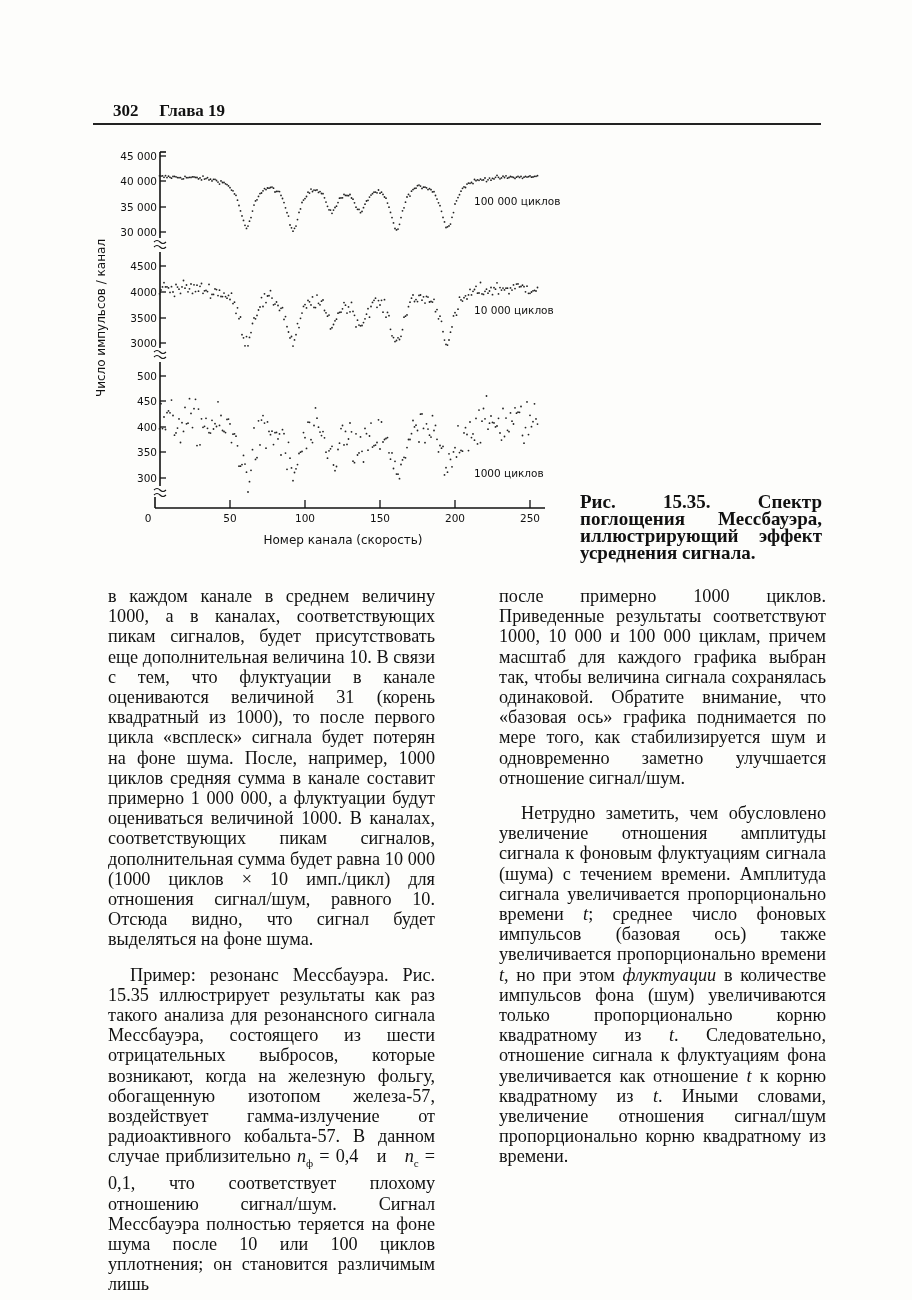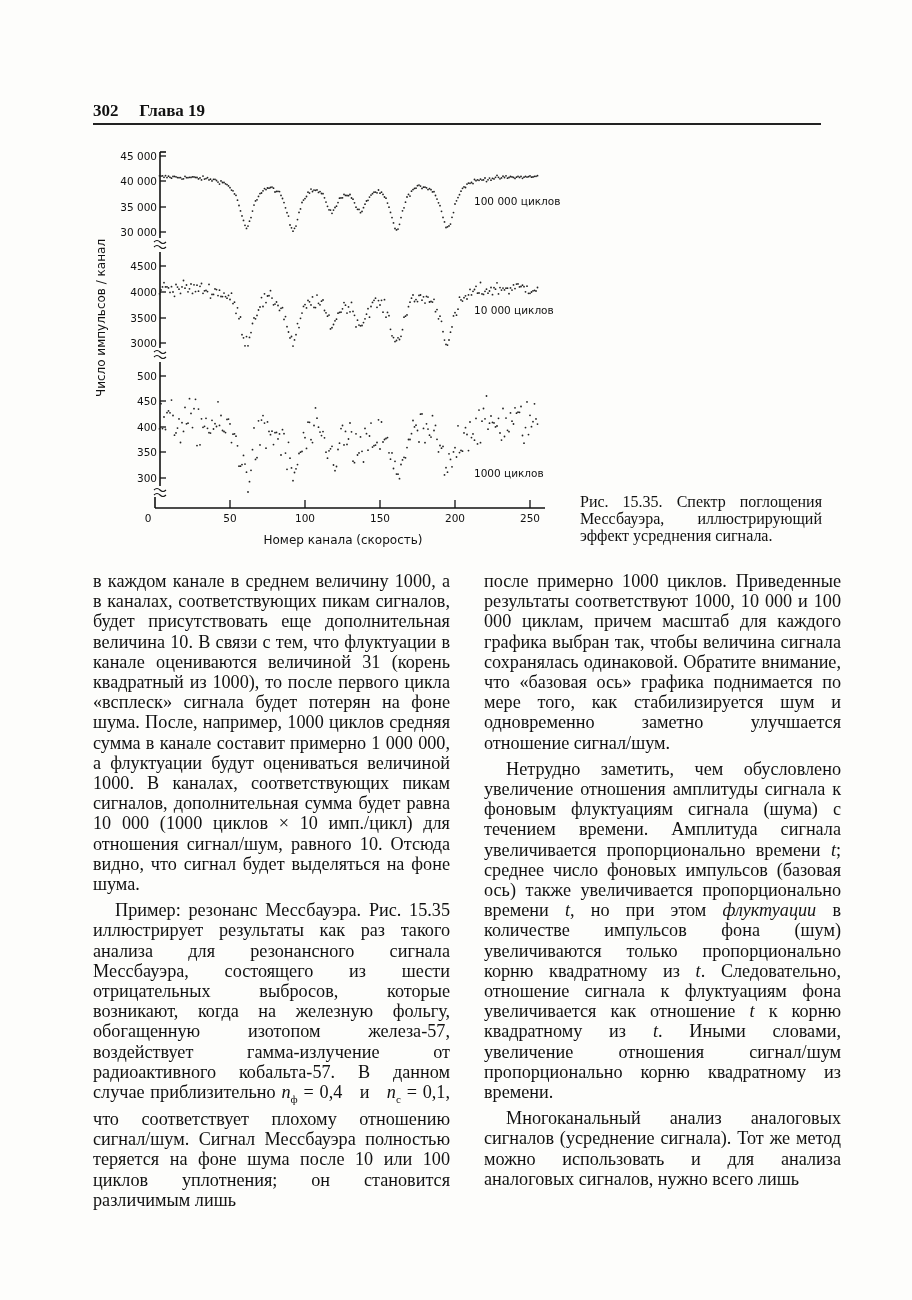--- a/index.html
+++ b/index.html
@@ -4,30 +4,30 @@
 <style>
   html, body { margin:0; padding:0; }
   body {
     width:912px; height:1300px; background:#fdfdfb; position:relative; overflow:hidden;
     font-family:"Liberation Serif", "DejaVu Serif", serif; color:#111;
   }
   .running-head {
     position:absolute; left:93px; top:101px; width:728px; height:22px;
     font-weight:bold; font-size:17px; border-bottom:2px solid #222;
   }
-  .running-head .pg { display:inline-block; width:42px; }
+  .running-head .pg { display:inline-block; width:42px;margin-left:20px; }
   #figure { position:absolute; left:0; top:0; }
   .caption {
     position:absolute; left:580px; top:493px; width:242px;
-    font-size:16px; line-height:17px; text-align:justify;
+    font-size:19px; line-height:17px; text-align:justify;font-weight:bold;
   }
   .col { position:absolute; top:571px; width:357px; font-size:18.2px; line-height:20.2px; text-align:justify; }
   .col-left { left:93px; }
   .col-right { left:484px; }
-  .col p { margin:0; }
+  .col p { margin:15px; }
   .col p.indent { text-indent:22px; }
   .col p + p { margin-top:6px; }
   .col b { font-weight:normal; }
   .col i { font-style:italic; }
   .chart-text { font-family:"DejaVu Sans", sans-serif; font-size:10.5px; fill:#111; }
   .chart-label { font-family:"DejaVu Sans", sans-serif; font-size:12px; fill:#111; }
 </style>
 </head>
 <body>
 
@@ -858,14 +858,13 @@
 <div class="caption">Рис. 15.35. Спектр поглощения Мессбауэра, иллюстрирующий эффект усреднения сигнала.</div>
 
 <div class="col col-left">
   <p>в каждом канале в среднем величину 1000, а в каналах, соответствующих пикам сигналов, будет присутствовать еще дополнительная величина 10. В связи с тем, что флуктуации в канале оцениваются величиной 31 (корень квадратный из 1000), то после первого цикла «всплеск» сигнала будет потерян на фоне шума. После, например, 1000 циклов средняя сумма в канале составит примерно 1 000 000, а флуктуации будут оцениваться величиной 1000. В каналах, соответствующих пикам сигналов, дополнительная сумма будет равна 10 000 (1000 циклов × 10 имп./цикл) для отношения сигнал/шум, равного 10. Отсюда видно, что сигнал будет выделяться на фоне шума.</p>
   <p class="indent"><b>Пример: резонанс Мессбауэра</b><span>. Рис. 15.35 иллюстрирует результаты как раз такого анализа для резонансного сигнала Мессбауэра, состоящего из шести отрицательных выбросов, которые возникают, когда на железную фольгу, обогащенную изотопом железа-57, воздействует гамма-излучение от радиоактивного кобальта-57. В данном случае приблизительно </span><i>n</i><sub style="font-size:11px">ф</sub><span style="white-space:pre"> = 0,4   и   </span><i>n</i><sub style="font-size:11px">c</sub><span> = 0,1, что соответствует плохому отношению сигнал/шум. Сигнал Мессбауэра полностью теряется на фоне шума после 10 или 100 циклов уплотнения; он становится различимым лишь</span></p>
 </div>
 
 <div class="col col-right">
   <p>после примерно 1000 циклов. Приведенные результаты соответствуют 1000, 10 000 и 100 000 циклам, причем масштаб для каждого графика выбран так, чтобы величина сигнала сохранялась одинаковой. Обратите внимание, что «базовая ось» графика поднимается по мере того, как стабилизируется шум и одновременно заметно улучшается отношение сигнал/шум.</p>
   <p class="indent"><span>Нетрудно заметить, чем обусловлено увеличение отношения амплитуды сигнала к фоновым флуктуациям сигнала (шума) с течением времени. Амплитуда сигнала увеличивается пропорционально времени </span><i>t</i><span>; среднее число фоновых импульсов (базовая ось) также увеличивается пропорционально времени </span><i>t</i><span>, но при этом </span><i>флуктуации</i><span> в количестве импульсов фона (шум) увеличиваются только пропорционально корню квадратному из </span><i>t</i><span>. Следовательно, отношение сигнала к флуктуациям фона увеличивается как отношение </span><i>t</i><span> к корню квадратному из </span><i>t</i><span>. Иными словами, увеличение отношения сигнал/шум пропорционально корню квадратному из времени.</span></p>
-  <p class="indent"><b>Многоканальный анализ аналоговых сигналов (усреднение сигнала).</b><span> Тот же метод можно использовать и для анализа аналоговых сигналов, нужно всего лишь</span></p>
 </div>
 
 </body></html>

